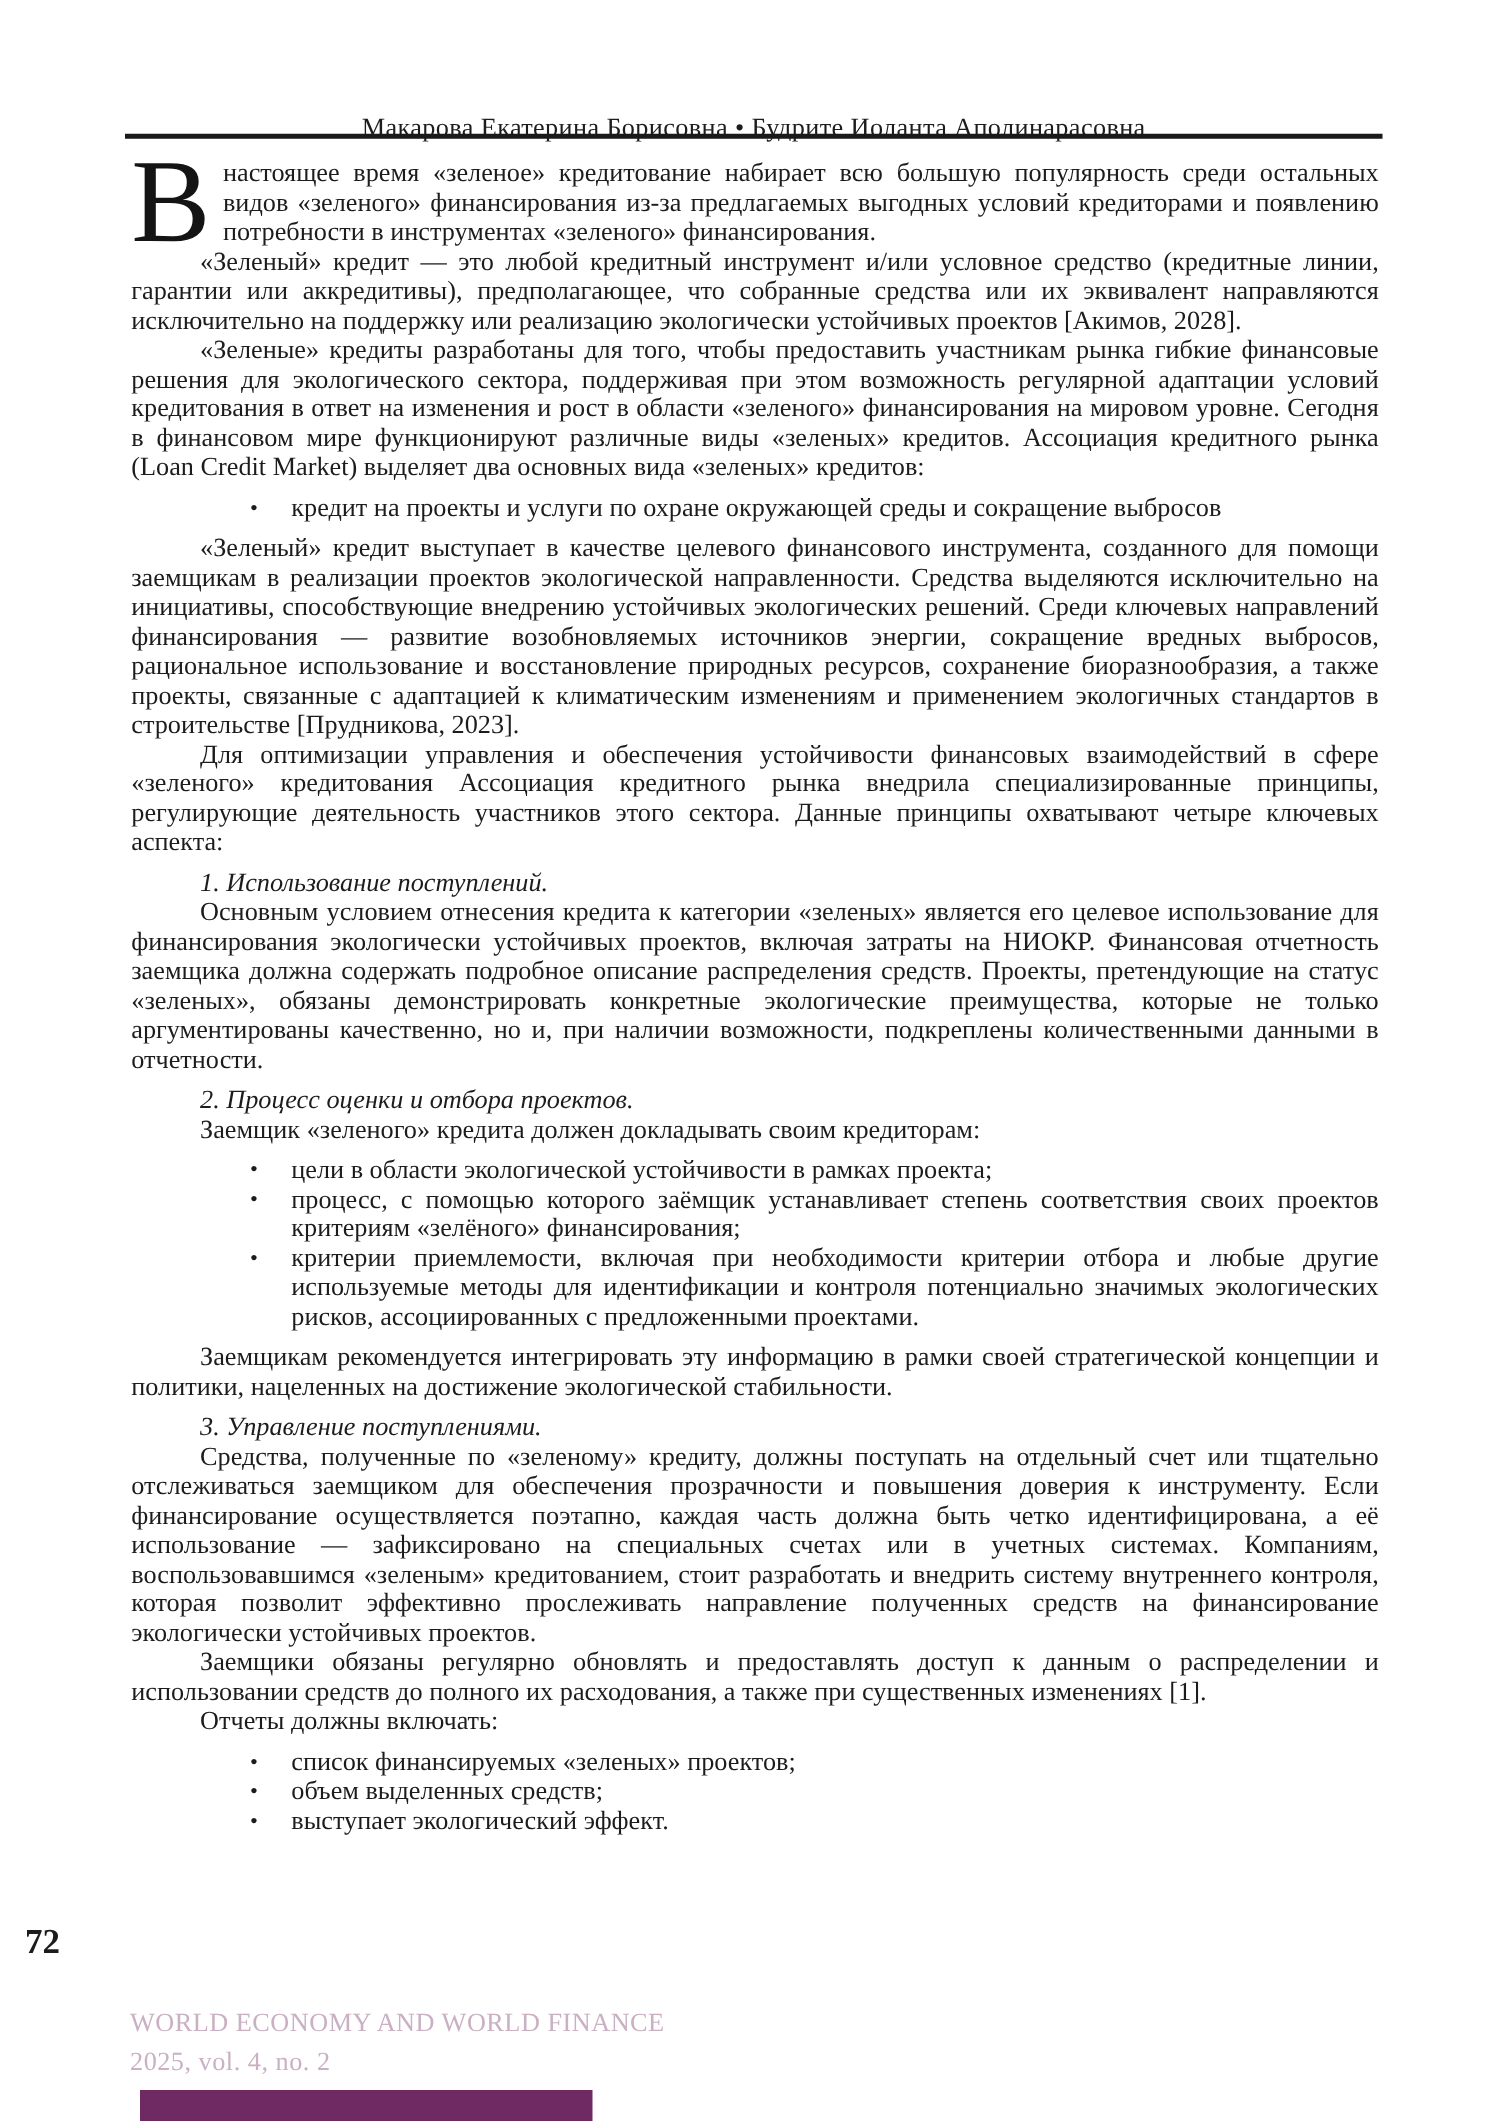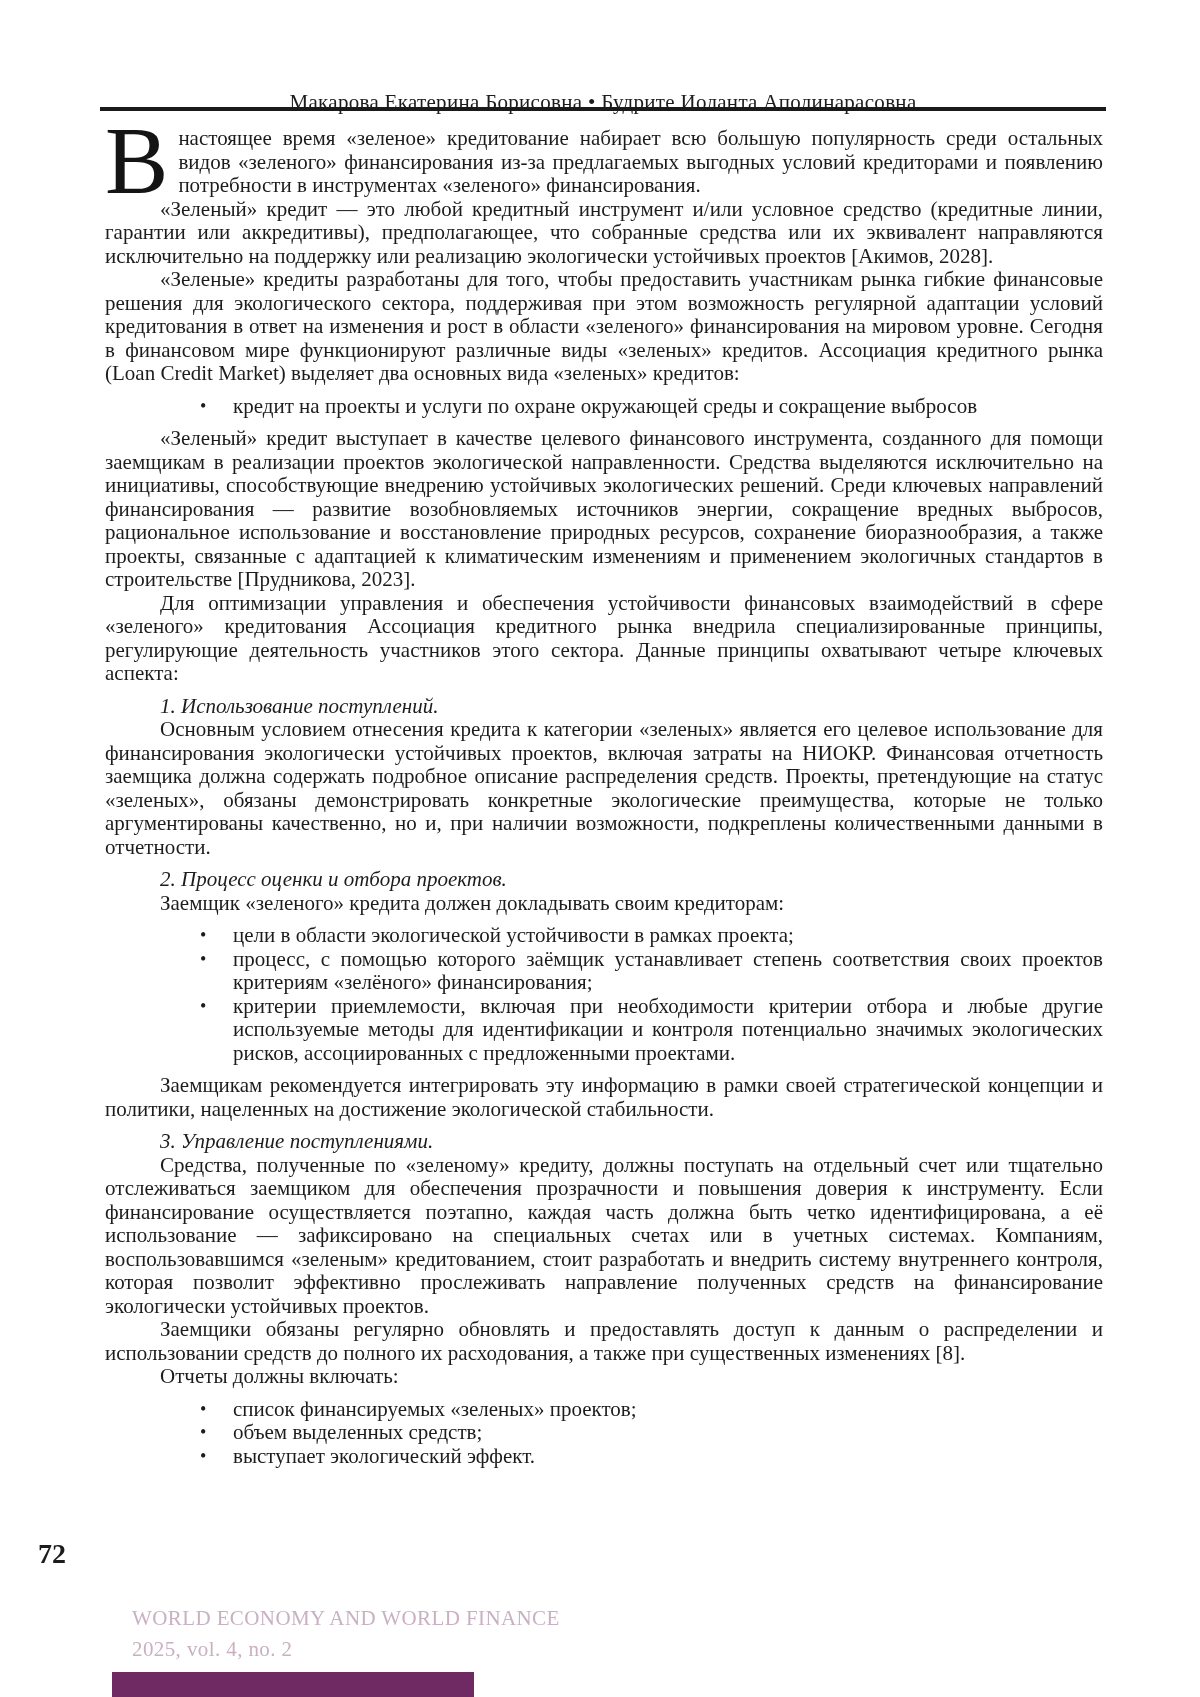--- a/index.html
+++ b/index.html
@@ -71,34 +71,33 @@
   }
   .bullet-item::before {
     content: "\2022";
     position: absolute;
     left: -33px;
     top: 0;
     font-size: 18px;
   }
   .page-number {
     position: absolute;
-    left: 38px;
+    left: 20px;
     top: 1538px;
     font-weight: bold;
     font-size: 28px;
     color: #1c1c1c;
   }
   .page-footer {
     position: absolute;
     left: 104px;
     top: 1603px;
     font-size: 21px;
     line-height: 31px;
     letter-spacing: 0.4px;
-    margin-left: 28px;
   }
   .bottom-bar {
     position: absolute;
     left: 112px;
     top: 1672px;
     width: 362px;
     height: 25px;
   }
 </style>
 </head>
@@ -124,21 +123,21 @@
     <p class="para subheading">2. Процесс оценки и отбора проектов.</p>
     <p class="para indent">Заемщик «зеленого» кредита должен докладывать своим кредиторам:</p>
     <ul class="bullet-list">
       <li class="bullet-item">цели в области экологической устойчивости в рамках проекта;</li>
       <li class="bullet-item">процесс, с помощью которого заёмщик устанавливает степень соответствия своих проектов критериям «зелёного» финансирования;</li>
       <li class="bullet-item">критерии приемлемости, включая при необходимости критерии отбора и любые другие используемые методы для идентификации и контроля потенциально значимых экологических рисков, ассоциированных с предложенными проектами.</li>
     </ul>
     <p class="para indent">Заемщикам рекомендуется интегрировать эту информацию в рамки своей стратегической концепции и политики, нацеленных на достижение экологической стабильности.</p>
     <p class="para subheading">3. Управление поступлениями.</p>
     <p class="para indent">Средства, полученные по «зеленому» кредиту, должны поступать на отдельный счет или тщательно отслеживаться заемщиком для обеспечения прозрачности и повышения доверия к инструменту. Если финансирование осуществляется поэтапно, каждая часть должна быть четко идентифицирована, а её использование — зафиксировано на специальных счетах или в учетных системах. Компаниям, воспользовавшимся «зеленым» кредитованием, стоит разработать и внедрить систему внутреннего контроля, которая позволит эффективно прослеживать направление полученных средств на финансирование экологически устойчивых проектов.</p>
-    <p class="para indent">Заемщики обязаны регулярно обновлять и предоставлять доступ к данным о распределении и использовании средств до полного их расходования, а также при существенных изменениях [8].</p>
+    <p class="para indent">Заемщики обязаны регулярно обновлять и предоставлять доступ к данным о распределении и использовании средств до полного их расходования, а также при существенных изменениях [1].</p>
     <p class="para indent">Отчеты должны включать:</p>
     <ul class="bullet-list">
       <li class="bullet-item">список финансируемых «зеленых» проектов;</li>
       <li class="bullet-item">объем выделенных средств;</li>
       <li class="bullet-item">выступает экологический эффект.</li>
     </ul>
   </main>
 
 <div class="page-number">72</div>
 

